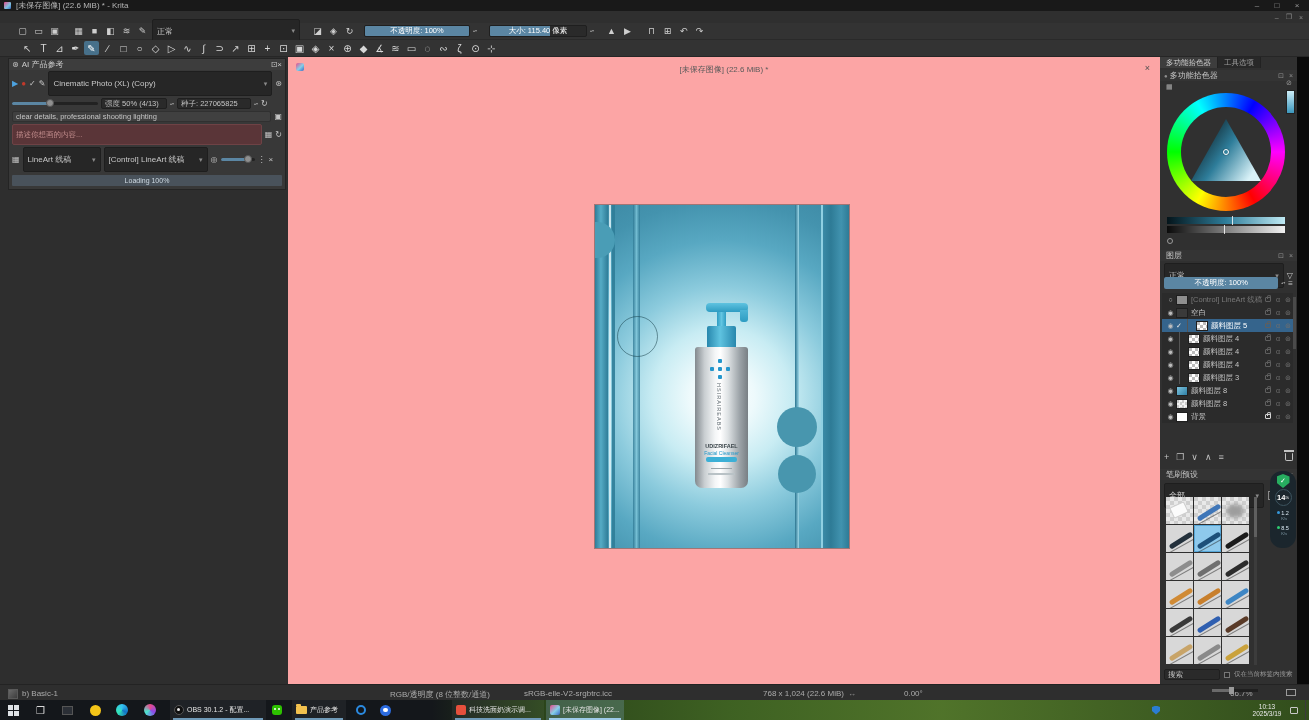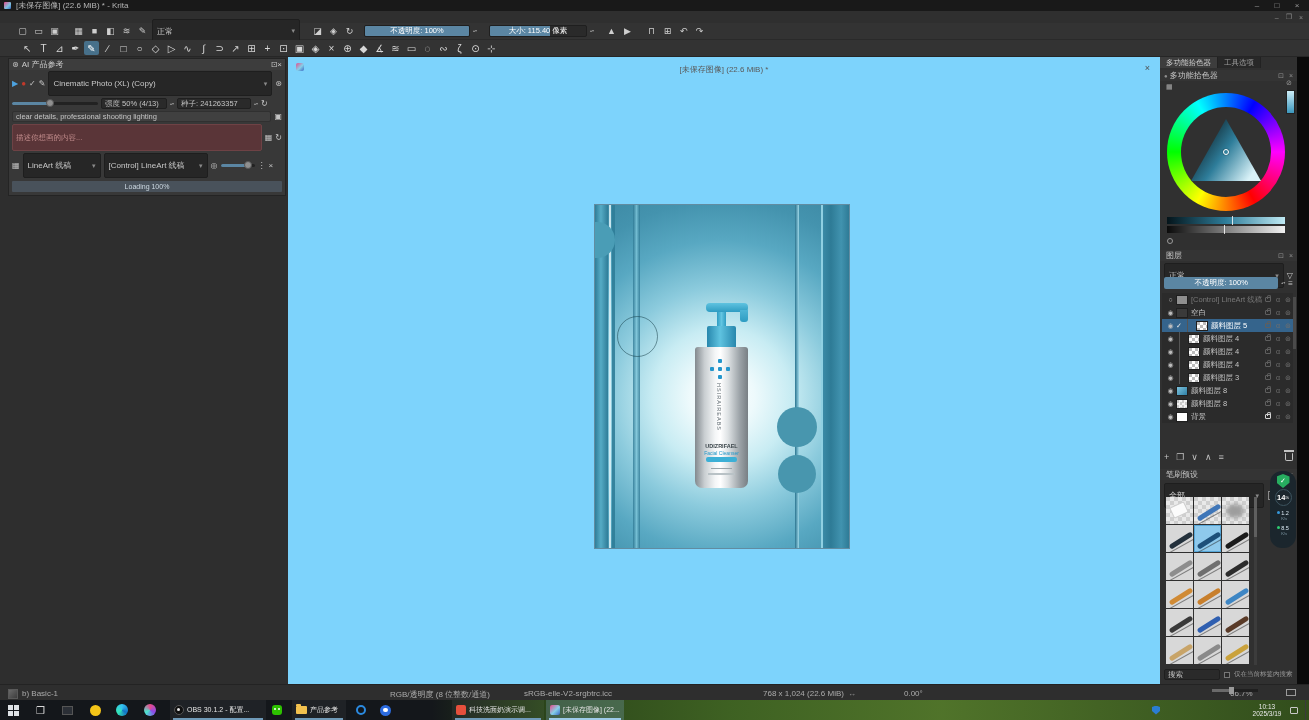--- a/index.html
+++ b/index.html
@@ -32,28 +32,28 @@
 .tool.sel{background:#47708a;color:#fff}
 
 #left-area{left:0;top:57px;width:288px;height:627px;background:#2e2e2e}
 #ai-panel{position:absolute;left:8px;top:1px;width:278px;background:#383838;border:1px solid #242424;padding-bottom:2px}
 .ai-h{height:11px;display:flex;align-items:center;padding:0 3px;color:#cdcdcd;background:#3d3d3d}
 .ai-h .t{flex:1;margin-left:3px;font-size:8px}
 .ai-row{display:flex;align-items:center;gap:3px;padding:1px 3px}
 .ico{color:#c5c5c5;font-size:8px;text-align:center;flex:none}
 .fld{background:#2a2a2a;border:1px solid #1f1f1f;border-radius:2px;height:11px;display:flex;align-items:center;padding:0 3px;font-size:7.5px;color:#c4c4c4;overflow:hidden;white-space:nowrap}
 .fld.grow{flex:1}
-.red{background:#5a3538;border-color:#6e4245;color:#c08b8b;height:27px}
+.red{background:#5a3538;border-color:#6e4245;color:#c08b8b;height:21px}
 .prompt{background:#404040;border-color:#303030}
 .trk{height:3px;background:#222;border-radius:2px;position:relative;flex:none}
 .trk .fill{position:absolute;left:0;top:0;bottom:0;background:#5b86a3;border-radius:2px}
 .trk .knob{position:absolute;top:-3px;width:8px;height:8px;border-radius:50%;background:#8f8f8f;border:1px solid #555}
 .progress{margin:2px 3px 1px;height:11px;background:#49525b;border-radius:1px;display:flex;align-items:center;justify-content:center;color:#cdd9e2;font-size:7px}
 
-#mdi{left:288px;top:57px;width:872px;height:627px;background:#7dd3fc}
+#mdi{left:288px;top:57px;width:872px;height:627px;background:#fca5a5}
 #doc-icon{position:absolute;left:8px;top:6px;width:8px;height:8px;background:linear-gradient(135deg,#e84a8a,#86d0e8 55%,#3a66c4);border-radius:2px}
 #doc-title{position:absolute;left:0;right:0;top:7px;text-align:center;color:#5a5a5a;font-size:8px}
 #doc-close{position:absolute;right:10px;top:6px;color:#4f4f4f;font-size:9px}
 #artwork{position:absolute;left:307px;top:148px;width:254px;height:343px;overflow:hidden;box-shadow:0 0 0 1px rgba(70,70,70,.5)}
 #artwork .abs{position:absolute}
 .aw-base{inset:0;background:radial-gradient(circle at 50% 56%,#ffffff 0%,#eefafc 14%,#c8ecf3 30%,#8ccbdd 48%,#58a8c2 68%,#4493ae 85%,#3d89a4 100%)}
 .aw-lbar{left:0;top:0;bottom:0;width:13px;background:linear-gradient(90deg,#2f7d98,#55abc5 45%,#2f7d98)}
 .aw-lline1{left:14px;width:2px;top:0;bottom:0;background:#dff4f9;opacity:.85}
 .aw-lline2{left:17px;width:3px;top:0;bottom:0;background:#2f7d98;opacity:.9}
 .aw-lfold{left:38px;width:7px;top:0;bottom:0;background:linear-gradient(90deg,#2a7490,#7cc4d8 50%,#2a7490);opacity:.8}
@@ -302,21 +302,21 @@
       <div class="ai-row">
         <div class="trk" style="width:86px">
           <i class="fill" style="width:45%"></i>
             <i class="knob" style="left:40%"></i>
         </div>
         <div class="fld" style="width:66px">
           <span>强度 50% (4/13)</span>
         </div>
         <span class="spin">▴▾</span>
         <div class="fld" style="width:74px">
-          <span>种子: 241263357</span>
+          <span>种子: 227065825</span>
         </div>
         <span class="spin">▴▾</span>
         <span class="ico">↻</span>
       </div>
       <div class="ai-row">
         <div class="fld prompt grow">clear details, professional shooting lighting</div>
         <span class="ico">▣</span>
       </div>
       <div class="ai-row">
         <div class="fld red grow">描述你想画的内容...</div>

